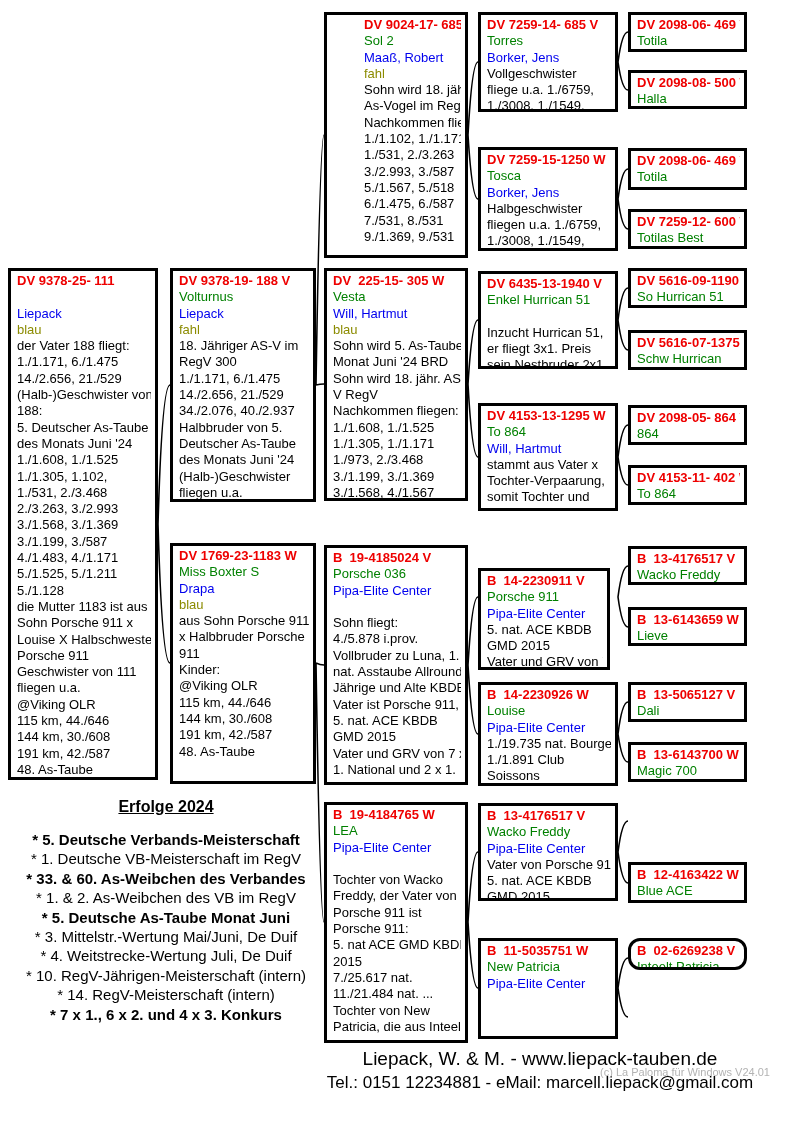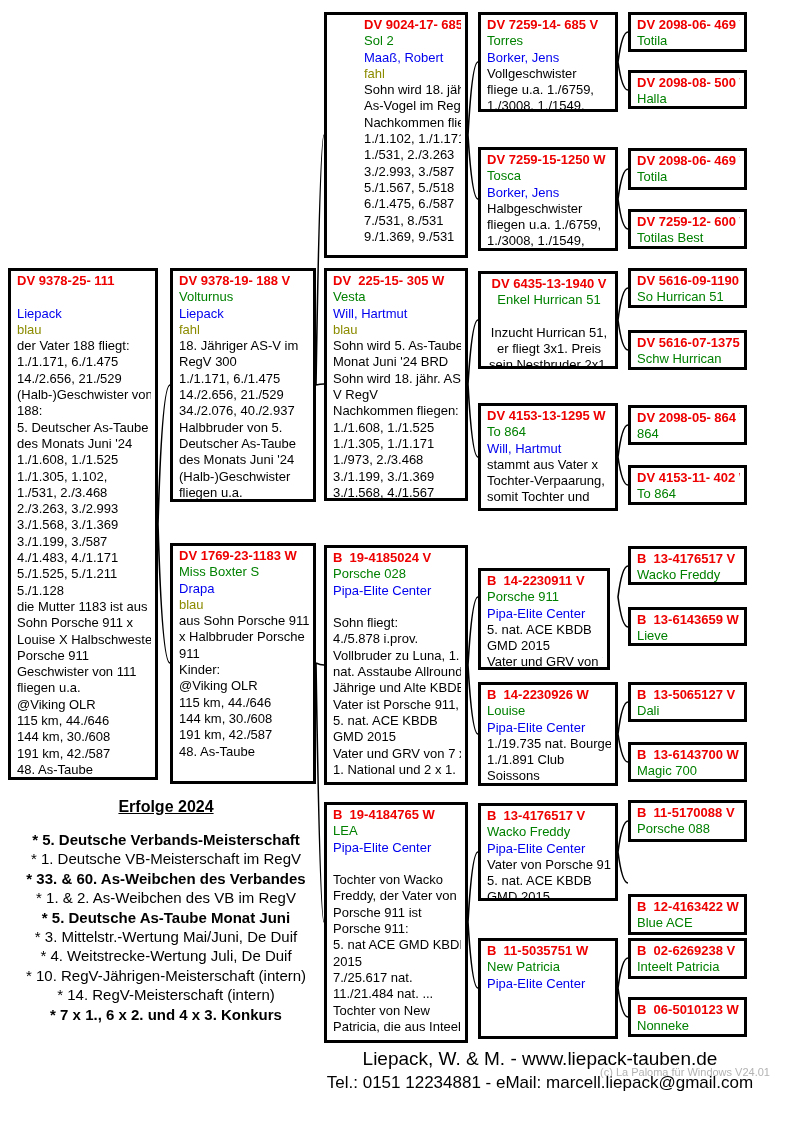--- a/index.html
+++ b/index.html
@@ -22,41 +22,41 @@
 
   .b-main{left:8px;top:268px;width:150px;height:512px;}
   .b-father{left:170px;top:268px;width:146px;height:234px;}
   .b-mother{left:170px;top:543px;width:146px;height:241px;}
   .b-g1{left:324px;top:12px;width:144px;height:246px;padding-left:37px;}
   .b-g2{left:324px;top:268px;width:144px;height:233px;}
   .b-g3{left:324px;top:545px;width:144px;height:240px;}
   .b-g4{left:324px;top:802px;width:144px;height:241px;}
   .b-gg1{left:478px;top:12px;width:140px;height:100px;}
   .b-gg2{left:478px;top:147px;width:140px;height:104px;}
-  .b-gg3{left:478px;top:271px;width:140px;height:98px;text-align:center;}
+  .b-gg3{left:478px;top:271px;width:140px;height:98px;}
   .b-gg4{left:478px;top:403px;width:140px;height:108px;}
   .b-gg5{left:478px;top:568px;width:132px;height:102px;}
   .b-gg6{left:478px;top:682px;width:140px;height:104px;}
   .b-gg7{left:478px;top:803px;width:140px;height:98px;}
   .b-gg8{left:478px;top:938px;width:140px;height:101px;}
   .b-ggg1{left:628px;top:12px;width:119px;height:40px;}
   .b-ggg2{left:628px;top:70px;width:119px;height:39px;}
   .b-ggg3{left:628px;top:148px;width:119px;height:42px;}
   .b-ggg4{left:628px;top:209px;width:119px;height:40px;}
   .b-ggg5{left:628px;top:268px;width:119px;height:40px;}
   .b-ggg6{left:628px;top:330px;width:119px;height:40px;}
   .b-ggg7{left:628px;top:405px;width:119px;height:40px;}
   .b-ggg8{left:628px;top:465px;width:119px;height:40px;}
   .b-ggg9{left:628px;top:546px;width:119px;height:39px;}
   .b-ggg10{left:628px;top:607px;width:119px;height:39px;}
   .b-ggg11{left:628px;top:682px;width:119px;height:40px;}
   .b-ggg12{left:628px;top:742px;width:119px;height:40px;}
   .b-ggg13{left:628px;top:800px;width:119px;height:42px;}
-  .b-ggg14{left:628px;top:894px;width:119px;height:41px;}
-  .b-ggg15{left:628px;top:938px;width:119px;height:41px;}
+  .b-ggg14{left:628px;top:862px;width:119px;height:41px;}
+  .b-ggg15{left:628px;top:938px;width:119px;height:32px;border-radius:12px;}
   .b-ggg16{left:628px;top:997px;width:119px;height:40px;}
 
   #erfolge{position:absolute;left:5px;top:798px;width:322px;text-align:center;z-index:1;}
   #erfolge .erf-title{font-size:16px;font-weight:bold;text-decoration:underline;margin-bottom:14px;}
   #erfolge .erf-item{font-size:15px;line-height:19.4px;}
   #erfolge .erf-item.bold{font-weight:bold;}
 
   #footer{position:absolute;left:280px;top:1046px;width:520px;text-align:center;z-index:1;}
   #footer .f1{font-size:19px;line-height:25px;}
   #footer .f2{font-size:17px;line-height:23px;}
@@ -165,21 +165,21 @@
 V RegV
 Nachkommen fliegen:
 1./1.608, 1./1.525
 1./1.305, 1./1.171
 1./973, 2./3.468
 3./1.199, 3./1.369
 3./1.568, 4./1.567</div>
   </div>
   <div class="box b-g3">
     <div class="ln ring">B  19-4185024 V</div>
-    <div class="ln name">Porsche 028</div>
+    <div class="ln name">Porsche 036</div>
     <div class="ln owner">Pipa-Elite Center</div>
     <div class="ln feather">&nbsp;</div>
     <div class="ln body">Sohn fliegt:
 4./5.878 i.prov.
 Vollbruder zu Luna, 1.
 nat. Asstaube Allround
 Jährige und Alte KBDB
 Vater ist Porsche 911,
 5. nat. ACE KBDB
 GMD 2015
@@ -306,35 +306,27 @@
     <div class="ln name">Lieve</div>
   </div>
   <div class="box b-ggg11">
     <div class="ln ring">B  13-5065127 V</div>
     <div class="ln name">Dali</div>
   </div>
   <div class="box b-ggg12">
     <div class="ln ring">B  13-6143700 W</div>
     <div class="ln name">Magic 700</div>
   </div>
-  <div class="box b-ggg13">
-    <div class="ln ring">B  11-5170088 V</div>
-    <div class="ln name">Porsche 088</div>
-  </div>
   <div class="box b-ggg14">
     <div class="ln ring">B  12-4163422 W</div>
     <div class="ln name">Blue ACE</div>
   </div>
   <div class="box b-ggg15">
     <div class="ln ring">B  02-6269238 V</div>
     <div class="ln name">Inteelt Patricia</div>
-  </div>
-  <div class="box b-ggg16">
-    <div class="ln ring">B  06-5010123 W</div>
-    <div class="ln name">Nonneke</div>
   </div>
 
   <div id="erfolge">
     <div class="erf-title">Erfolge 2024</div>
     <div class="erf-item bold">* 5. Deutsche Verbands-Meisterschaft</div>
     <div class="erf-item">* 1. Deutsche VB-Meisterschaft im RegV</div>
     <div class="erf-item bold">* 33. &amp; 60. As-Weibchen des Verbandes</div>
     <div class="erf-item">* 1. &amp; 2. As-Weibchen des VB im RegV</div>
     <div class="erf-item bold">* 5. Deutsche As-Taube Monat Juni</div>
     <div class="erf-item">* 3. Mittelstr.-Wertung Mai/Juni, De Duif</div>

